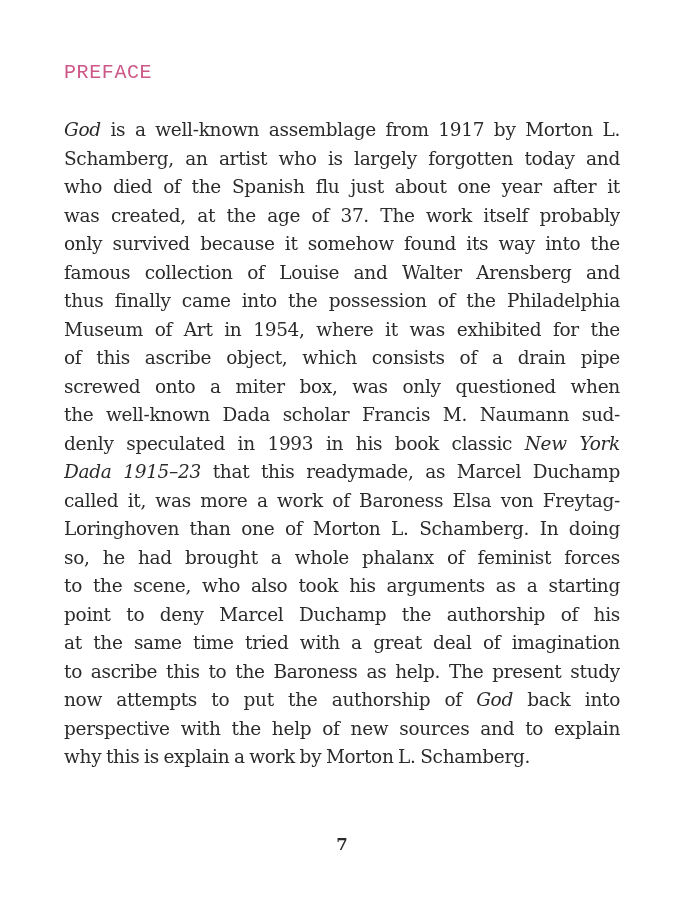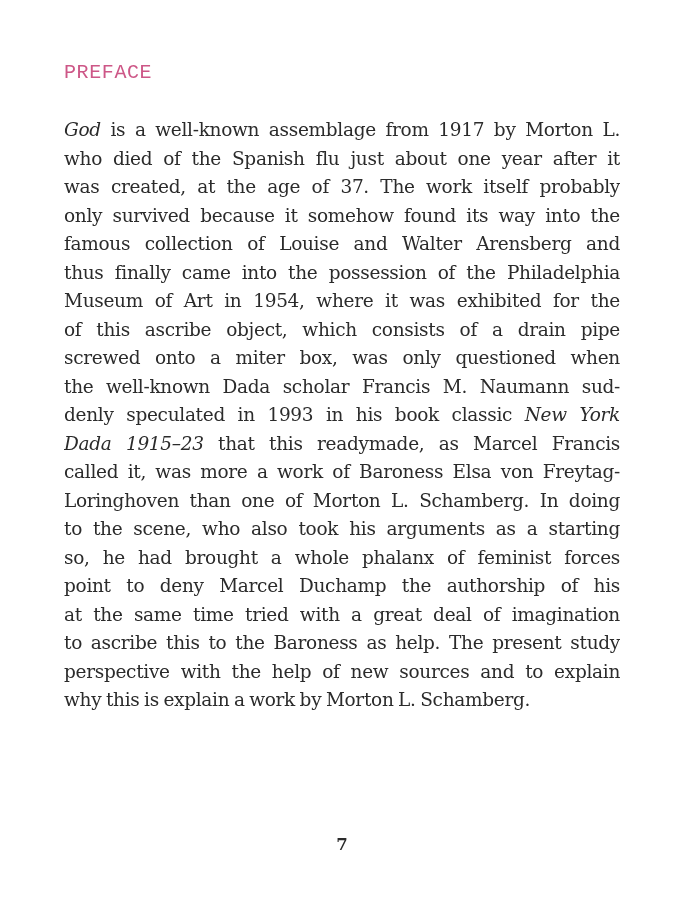--- a/index.html
+++ b/index.html
@@ -61,36 +61,38 @@
   }
 </style>
 </head>
 <body>
 
 <div class="page" style="background: rgb(255, 255, 255);">
   <h1 class="preface-heading" style="color: rgb(205, 87, 135);">PREFACE</h1>
 
   <div class="preface-paragraph" style="color: rgb(43, 43, 43);">
       <div class="pline"><em>God</em><span> is a well-known assemblage from 1917 by Morton L.</span></div>
+      <div class="pline"><span>Schamberg, an artist who is largely forgotten today and</span></div>
       <div class="pline"><span>who died of the Spanish flu just about one year after it</span></div>
       <div class="pline"><span>was created, at the age of 37. The work itself probably</span></div>
       <div class="pline"><span>only survived because it somehow found its way into the</span></div>
       <div class="pline"><span>famous collection of Louise and Walter Arensberg and</span></div>
       <div class="pline"><span>thus finally came into the possession of the Philadelphia</span></div>
       <div class="pline"><span>Museum of Art in 1954, where it was exhibited for the</span></div>
       <div class="pline"><span>of this ascribe object, which consists of a drain pipe</span></div>
       <div class="pline"><span>screwed onto a miter box, was only questioned when</span></div>
       <div class="pline"><span>the well-known Dada scholar Francis M. Naumann sud-</span></div>
       <div class="pline"><span>denly speculated in 1993 in his book classic </span><em>New York</em></div>
-      <div class="pline"><em>Dada 1915–23</em><span> that this readymade, as Marcel Francis</span></div>
+      <div class="pline"><em>Dada 1915–23</em><span> that this readymade, as Marcel Duchamp</span></div>
       <div class="pline"><span>called it, was more a work of Baroness Elsa von Freytag-</span></div>
       <div class="pline"><span>Loringhoven than one of Morton L. Schamberg. In doing</span></div>
+      <div class="pline"><span>so, he had brought a whole phalanx of feminist forces</span></div>
       <div class="pline"><span>to the scene, who also took his arguments as a starting</span></div>
-      <div class="pline"><span>so, he had brought a whole phalanx of feminist forces</span></div>
       <div class="pline"><span>point to deny Marcel Duchamp the authorship of his</span></div>
       <div class="pline"><span>at the same time tried with a great deal of imagination</span></div>
       <div class="pline"><span>to ascribe this to the Baroness as help. The present study</span></div>
+      <div class="pline"><span>now attempts to put the authorship of </span><em>God</em><span> back into</span></div>
       <div class="pline"><span>perspective with the help of new sources and to explain</span></div>
       <div class="pline pline-last"><span>why this is explain a work by Morton L. Schamberg.</span></div>
     </div>
 
   <div class="page-number" style="color: rgb(43, 43, 43);">7</div>
 </div>
 
 </body></html>

